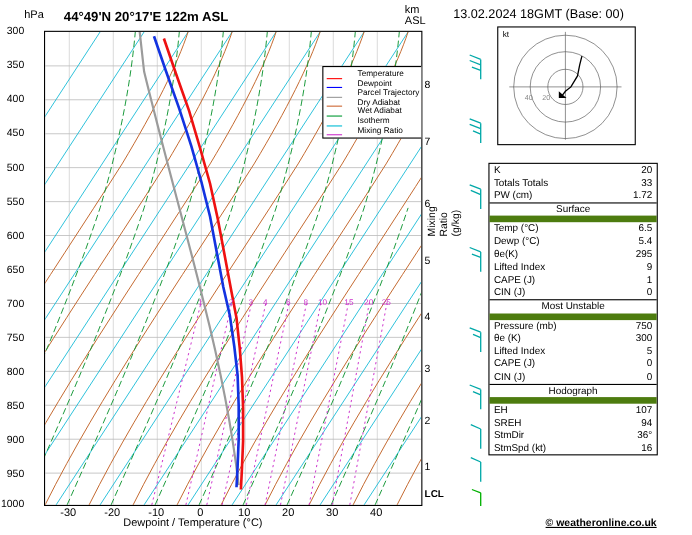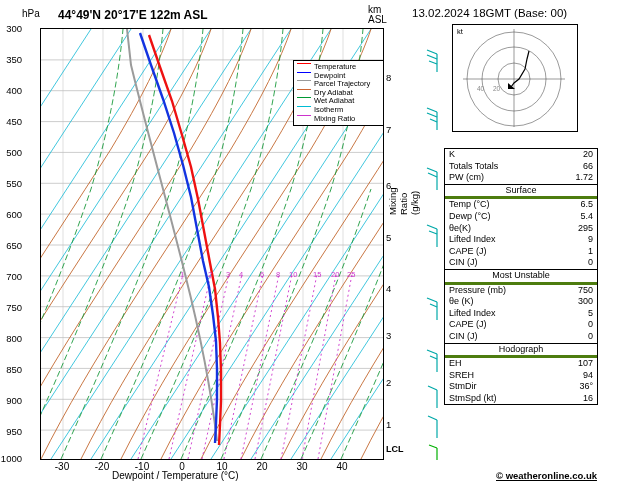--- a/index.html
+++ b/index.html
@@ -11,32 +11,32 @@
   #plotbox{position:absolute;left:40px;top:28px;width:344px;height:432px;border:1px solid #000;box-sizing:border-box;overflow:hidden;background:#fff;}
   #hpa{position:absolute;left:22px;top:8px;font-size:10px;}
   #kmasl{position:absolute;left:368px;top:5px;font-size:10px;line-height:10px;}
   #xaxislabel{position:absolute;left:112px;top:470px;font-size:10px;}
   #title{position:absolute;left:58px;top:8px;font-size:12px;font-weight:bold;}
   .ytick{position:absolute;right:388px;font-size:9.5px;text-align:right;width:28px;}
   .xtick{position:absolute;top:461px;font-size:10px;text-align:center;width:30px;}
   .rtick{position:absolute;left:386px;font-size:9.5px;}
   #mixlabel{position:absolute;left:387px;top:215px;font-size:9.5px;transform:rotate(-90deg);transform-origin:left top;}
   #legend{position:absolute;left:252px;top:31px;width:128px;background:#fff;border:1px solid #000;padding:2px 3px;font-size:7.5px;line-height:8.6px;}
-  #legend div{display:flex;align-items:flex-start;gap:3px;}
+  #legend div{display:flex;align-items:flex-end;gap:14px;}
   #legend i{display:inline-block;width:14px;height:0;border-top-width:1.4px;border-top-style:solid;}
   #lcl{position:absolute;left:386px;top:444px;font-size:9px;font-weight:bold;}
 
   
   #right{position:absolute;left:410px;top:0;width:219px;height:486px;}
   #datehdr{position:absolute;left:2px;top:7px;font-size:11.5px;font-weight:normal;}
   #hodobox{position:absolute;left:42px;top:24px;width:124px;height:106px;border:1px solid #000;background:#fff;}
   #hodokt{position:absolute;left:4px;top:2px;font-size:7.5px;}
   #tablebox{position:absolute;left:34px;top:148px;width:152px;border:1px solid #000;background:#fff;font-size:9px;}
   #tablebox .row{display:flex;justify-content:space-between;padding:0 4px;line-height:11.6px;}
-  #tablebox .sec{text-align:center;border-top:1px solid #000;border-bottom:3px solid #4d7c0f;line-height:11.6px;}
+  #tablebox .sec{text-align:center;border-top:1px solid #000;border-bottom:6px solid #4d7c0f;line-height:11.6px;}
   #credit{position:absolute;left:86px;top:470px;font-size:9.5px;font-weight:bold;text-decoration:underline;}
   .barb{position:absolute;left:14px;}
 </style>
 </head>
 <body>
 
 <div id="skewt">
 
   <div id="hpa" class="lbl">hPa</div>
   <div id="title" class="lbl">44°49'N 20°17'E 122m ASL</div>
@@ -297,21 +297,21 @@
     </svg>
   </div>
 
   <div id="tablebox">
     <div class="row">
         <span>K</span>
         <span>20</span>
       </div>
     <div class="row">
         <span>Totals Totals</span>
-        <span>66</span>
+        <span>33</span>
       </div>
     <div class="row">
         <span>PW (cm)</span>
         <span>1.72</span>
       </div>
 
     <div class="sec">Surface</div>
     <div class="row">
         <span>Temp (°C)</span>
         <span>6.5</span>

